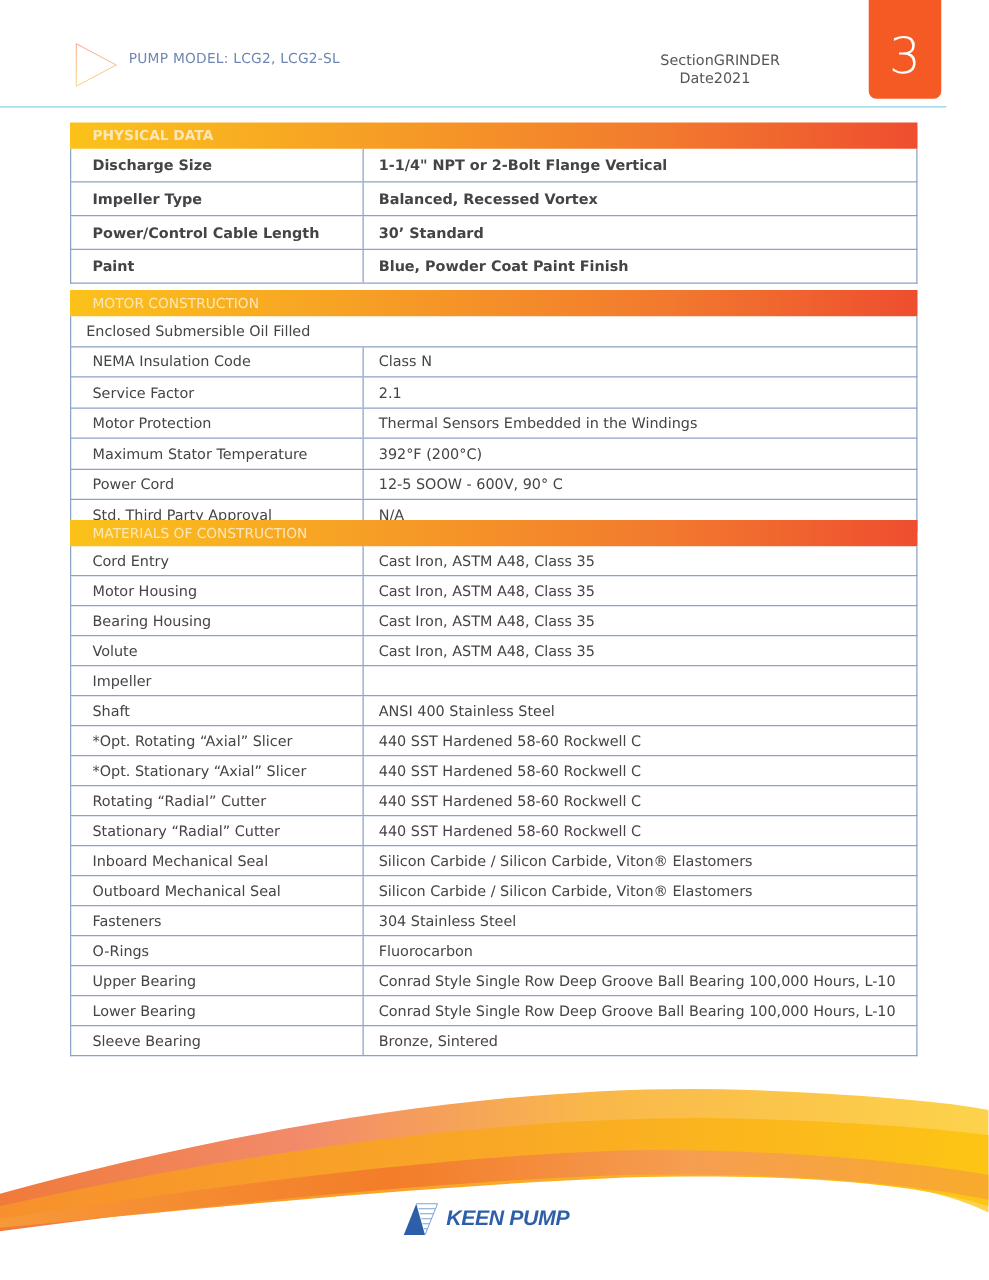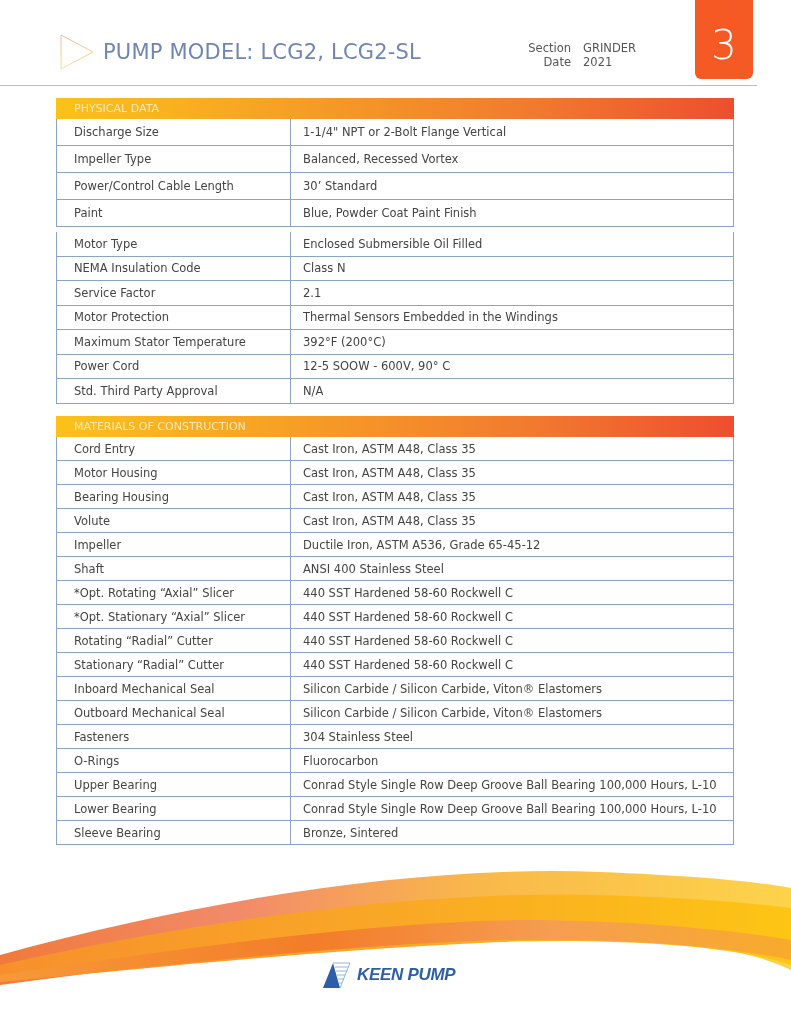--- a/index.html
+++ b/index.html
@@ -1,33 +1,33 @@
 <!DOCTYPE html>
 <html><head>
 <meta charset="utf-8">
 <style>
   html, body { margin:0; padding:0; }
   body { width:791px; height:1024px; background:#ffffff; position:relative; overflow:hidden;
          font-family:"DejaVu Sans", sans-serif; color:#444; }
   .header-logo { position:absolute; left:60px; top:34px; width:34px; height:36px; }
-  .header-title { position:absolute; left:103px; top:40px; font-size:21px; color:#6f86b3; letter-spacing:0.2px; }
+  .header-title { position:absolute; left:103px; top:40px; font-size:11px; color:#6f86b3; letter-spacing:0.2px; }
   .meta { position:absolute; left:515px; top:41px; font-size:11.5px; color:#555; line-height:14px; }
   .meta .row { display:flex; }
-  .meta .lbl { width:56px; text-align:right; padding-right:12px; }
+  .meta .lbl { width:56px; text-align:right; }
   .section-badge { position:absolute; left:695px; top:0; width:58px; height:79px; background:#f65a24;
                    border-radius:0 0 6px 6px; color:#fff; font-size:40px; display:flex; align-items:center;
                    justify-content:center; padding-top:10px; box-sizing:border-box; font-weight:300; }
   .header-rule { position:absolute; left:0; top:85px; width:757px; height:1px; background:#8ccfe0; }
   .tbl { position:absolute; left:56px; width:678px; border-collapse:collapse; font-size:11.5px; color:#444; }
   .tbl .band { height:21px; background:linear-gradient(90deg,#fbc21a 0%,#f7a424 30%,#f27a2e 70%,#ee4e2f 100%);
                color:#fde7b8; font-size:11px; padding-left:18px; display:flex; align-items:center; }
   .tbl .row { display:flex; border-left:1px solid #8aa3c7; border-right:1px solid #8aa3c7; border-bottom:1px solid #8aa3c7; }
   .tbl .k { width:216px; padding-left:17px; border-right:1px solid #8aa3c7; display:flex; align-items:center; }
   .tbl .v { flex:1; padding-left:12px; display:flex; align-items:center; }
-  #t1 { top:98px; } #t1 .row { height:26px;justify-content:center; }
+  #t1 { top:98px;font-weight:bold; } #t1 .row { height:26px;justify-content:center; }
   #t2 { top:232px; } #t2 .row { height:23.5px; }
   #t3 { top:416px; } #t3 .row { height:23px; }
   .swoosh { position:absolute; left:0; top:860px; width:791px; height:130px; }
   .footer-logo { position:absolute; left:322px; top:961px; display:flex; align-items:center; }
   .footer-logo .name { font-family:"Liberation Sans", sans-serif; font-weight:bold; font-style:italic; font-size:17px; color:#2d5fa8; margin-left:5px; letter-spacing:-0.3px; }
 </style>
 </head>
 <body>
 
 <svg class="header-logo" viewBox="0 0 34 36">
@@ -77,22 +77,22 @@
     <div class="row">
       <div class="k">Power/Control Cable Length</div>
       <div class="v">30’ Standard</div>
     </div>
     <div class="row">
       <div class="k">Paint</div>
       <div class="v">Blue, Powder Coat Paint Finish</div>
     </div>
   </div>
 <div class="tbl" id="t2">
+  <div class="band">MOTOR CONSTRUCTION</div>
 <div class="row">
-      <div class="k">Motor Type</div>
       <div class="v">Enclosed Submersible Oil Filled</div>
     </div>
     <div class="row">
       <div class="k">NEMA Insulation Code</div>
       <div class="v">Class N</div>
     </div>
     <div class="row">
       <div class="k">Service Factor</div>
       <div class="v">2.1</div>
     </div>
@@ -126,21 +126,20 @@
     <div class="row">
       <div class="k">Bearing Housing</div>
       <div class="v">Cast Iron, ASTM A48, Class 35</div>
     </div>
     <div class="row">
       <div class="k">Volute</div>
       <div class="v">Cast Iron, ASTM A48, Class 35</div>
     </div>
     <div class="row">
       <div class="k">Impeller</div>
-      <div class="v">Ductile Iron, ASTM A536, Grade 65-45-12</div>
     </div>
     <div class="row">
       <div class="k">Shaft</div>
       <div class="v">ANSI 400 Stainless Steel</div>
     </div>
     <div class="row">
       <div class="k">*Opt. Rotating “Axial” Slicer</div>
       <div class="v">440 SST Hardened 58-60 Rockwell C</div>
     </div>
     <div class="row">

